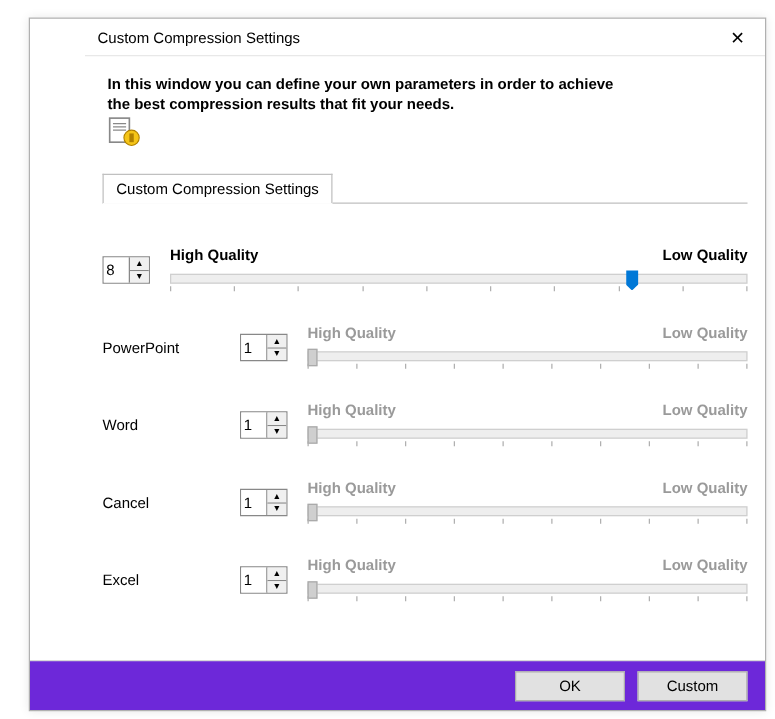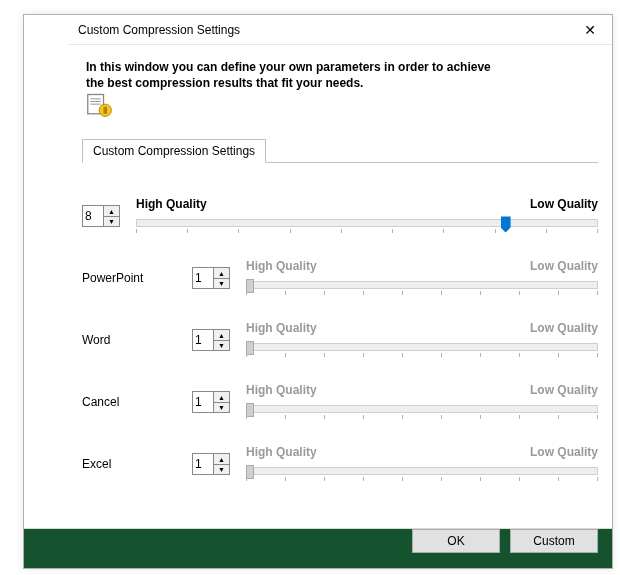--- a/index.html
+++ b/index.html
@@ -150,23 +150,24 @@
   top: 2px;
   background: #cfcfcf;
   border: 1px solid #aaa;
   transform: none;
   clip-path: none;
 }
 .footer {
   position: absolute;
   bottom: 0; left: 0; right: 0;
   height: 40px;
-  background: #14532d;
+  background: #6d28d9;
   border-top: 1px solid #d8d8d8;
   display: flex;
+  align-items: center;
   justify-content: flex-end;
   gap: 10px;
   padding-right: 14px;
 }
 .footer button {
   width: 88px;
   height: 24px;
   background: #e1e1e1;
   border: 1px solid #adadad;
   font-family: inherit;

